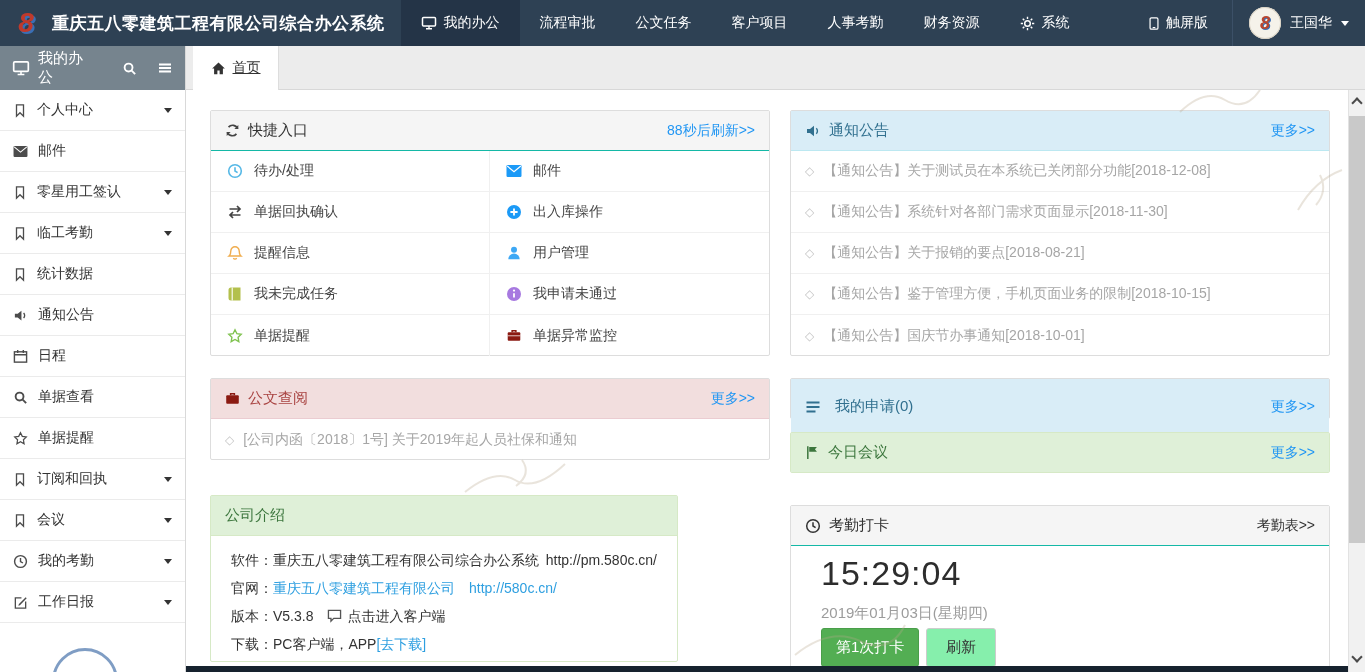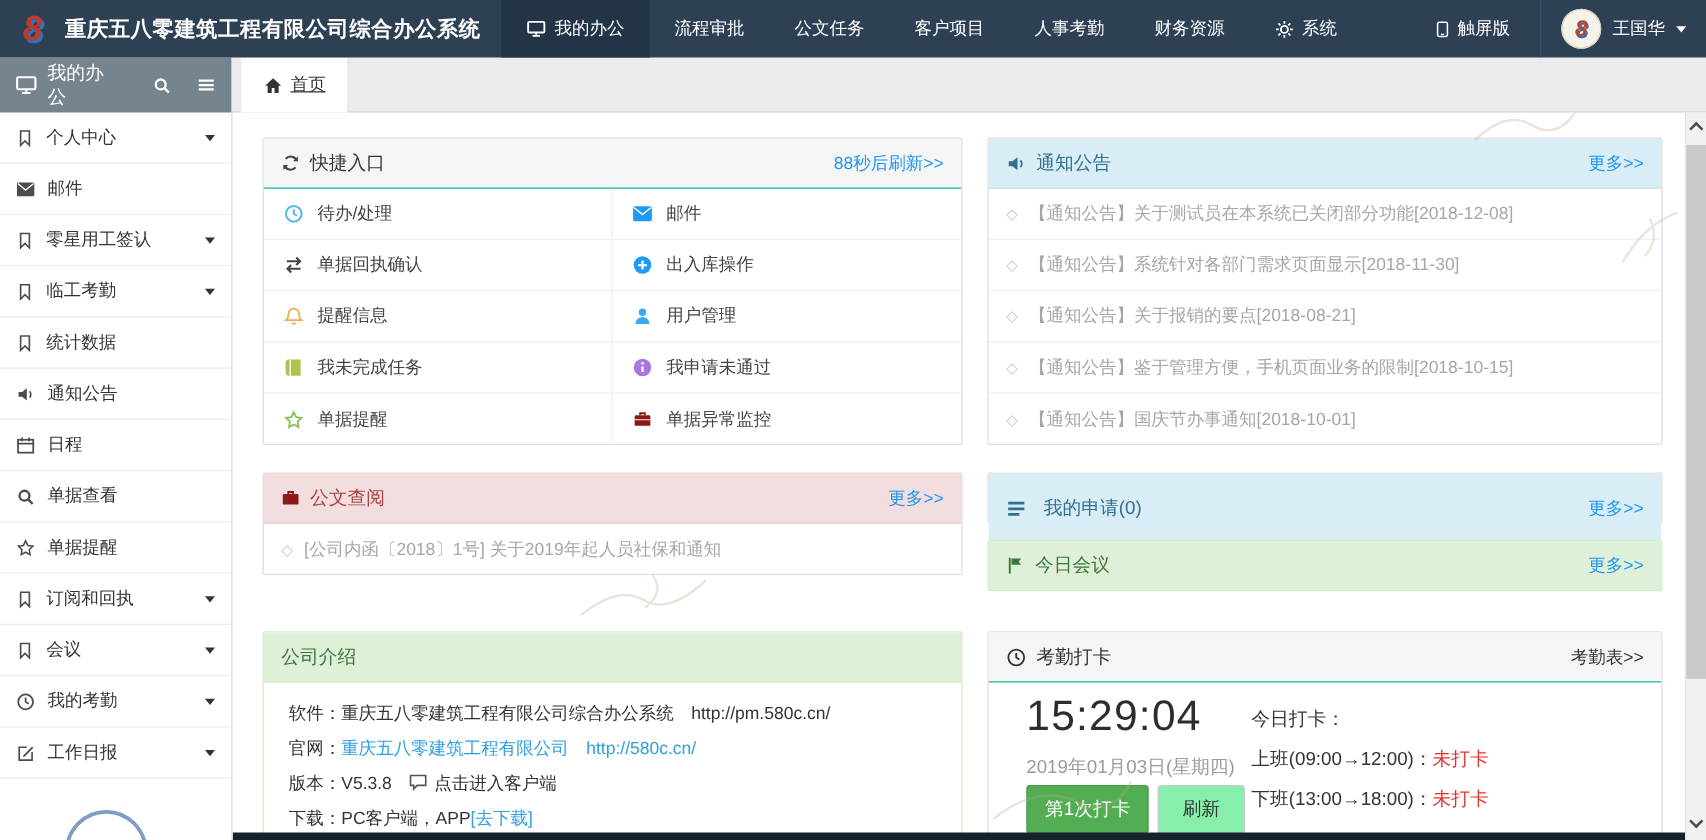--- a/index.html
+++ b/index.html
@@ -500,21 +500,21 @@
           <svg width="15" height="15" viewBox="0 0 16 16">
             <path d="M3 1.2v13.6" stroke="currentColor" stroke-width="1.6"></path>
             <path d="M4.5 2h8.2l-2.1 2.6 2.1 2.6H4.5z" fill="currentColor"></path>
           </svg>
         </span>
       <span>今日会议</span>
       <span class="header-link">更多&gt;&gt;</span>
     </div>
   </div>
 
-  <div class="panel" style="left:24px; top:415px; width:560px; height:167px; border-color:#d6e9c6;">
+  <div class="panel" style="left:24px; top:405px; width:468px; height:167px; border-color:#d6e9c6;">
     <div class="panel-header ph-success">
       <span>公司介绍</span>
     </div>
     <div class="co-body">
       <div class="co-line">
         <span>软件：</span>
           <span>重庆五八零建筑工程有限公司综合办公系统</span>
           <span class="gap"></span>
           <span>http://pm.580c.cn/</span>
       </div>
@@ -551,29 +551,20 @@
           </svg>
         </span>
       <span>考勤打卡</span>
       <span class="header-link dark">考勤表&gt;&gt;</span>
     </div>
     <div class="att-body">
       <div class="clock-big">15:29:04</div>
       <div class="att-date">2019年01月03日(星期四)</div>
       <button class="btn btn-green">第1次打卡</button>
       <button class="btn btn-plain">刷新</button>
-      <div class="att-right">
-        <div class="att-row">今日打卡：</div>
-        <div class="att-row">
-          <span>上班(09:00→12:00)：</span><span class="status-red">未打卡</span>
-        </div>
-        <div class="att-row">
-          <span>下班(13:00→18:00)：</span><span class="status-red">未打卡</span>
-        </div>
-      </div>
     </div>
   </div>
 
 </div>
 
 <div class="bottom-strip"></div>
 
 <div class="scrollbar">
   <span class="sb-arrow sb-up"></span>
   <div class="sb-thumb"></div>

